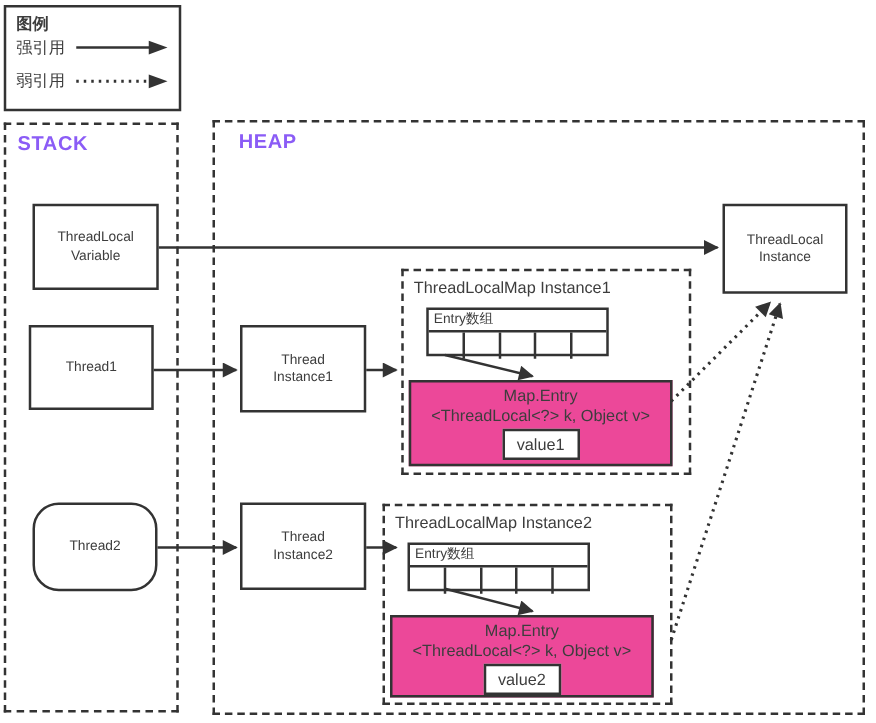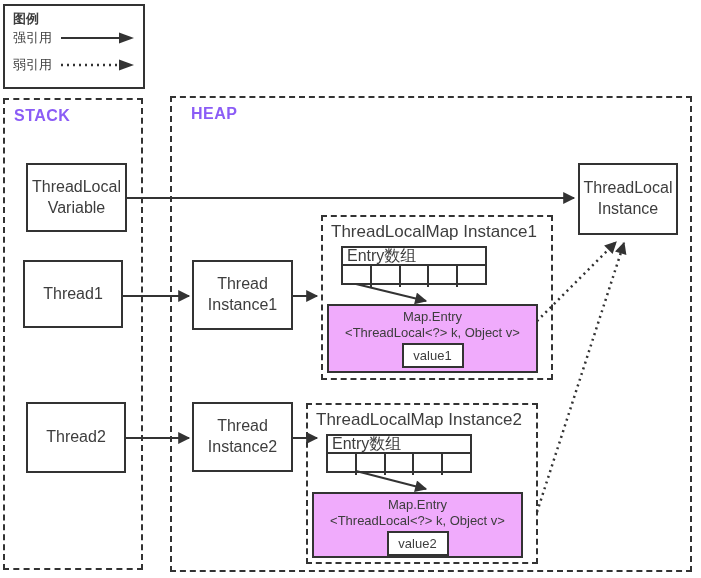--- a/index.html
+++ b/index.html
@@ -4,46 +4,46 @@
 <style>
   html,body{margin:0;padding:0;background:#fff;}
   #canvas{
     position:relative;width:697px;height:578px;background:#fff;overflow:hidden;
     font-family:"Liberation Sans","DejaVu Sans",sans-serif;color:#3d3d3d;
   }
   
   .node{
     position:absolute;border:2px solid #333;background:#fff;
     display:flex;flex-direction:column;align-items:center;justify-content:center;
-    font-size:16px;line-height:1.3;text-align:center;box-sizing:border-box;
+    font-size:11px;line-height:1.3;text-align:center;box-sizing:border-box;
   }
   
   .region{
     position:absolute;border:2px dashed #333;box-sizing:border-box;background:transparent;
   }
   .region-title{
     position:absolute;left:9px;top:7px;font-size:16px;font-weight:bold;
     letter-spacing:0.5px;color:#8b5cf6;
   }
   
   #legend{position:absolute;left:3px;top:4px;width:142px;height:85px;border:2px solid #333;box-sizing:border-box;background:#fff;}
   #legend .legend-title{position:absolute;left:8px;top:4px;font-size:13px;font-weight:600;}
   .legend-row{position:absolute;left:8px;height:16px;display:flex;align-items:center;gap:8px;font-size:13px;}
   
   .tlm{position:absolute;border:2px dashed #333;box-sizing:border-box;}
-  .tlm-title{position:absolute;left:8px;top:5px;font-size:17px;color:#3d3d3d;white-space:nowrap;}
+  .tlm-title{position:absolute;left:8px;top:5px;font-size:13px;color:#3d3d3d;white-space:nowrap;}
   
   .entry-table{position:absolute;border:2px solid #333;box-sizing:border-box;background:#fff;}
-  .entry-table .hdr{height:16px;border-bottom:2px solid #333;font-size:16px;padding-left:4px;line-height:15px;white-space:nowrap;overflow:visible;}
+  .entry-table .hdr{height:16px;border-bottom:2px solid #333;font-size:11px;padding-left:4px;line-height:15px;white-space:nowrap;overflow:visible;}
   .entry-cells{display:flex;height:21px;}
   .entry-cells .cell{flex:1;border-right:2px solid #333;box-sizing:border-box;}
   .entry-cells .cell:last-child{border-right:none;}
   
   .map-entry{
-    position:absolute;border:2px solid #333;background:#f0abfc;box-sizing:border-box;
+    position:absolute;border:2px solid #333;background:#ec4899;box-sizing:border-box;
     display:flex;flex-direction:column;align-items:center;font-size:13px;line-height:1.2;
   }
   .map-entry .me-line1{margin-top:3px;}
   .map-entry .me-line2{white-space:nowrap;}
   .value-box{
     margin-top:3px;border:2px solid #333;box-sizing:border-box;width:62px;height:25px;
     display:flex;align-items:center;justify-content:center;font-size:13px;background:#fff;
   }
   svg.overlay{position:absolute;left:0;top:0;pointer-events:none;}
 </style>
@@ -74,21 +74,21 @@
     <div class="region-title">STACK</div>
   </div>
 
   <div class="node" style="left:26px;top:163px;width:101px;height:69px;">
     <span>ThreadLocal</span>
     <span>Variable</span>
   </div>
   <div class="node" style="left:23px;top:260px;width:100px;height:68px;justify-content:center;">
     <span>Thread1</span>
   </div>
-  <div class="node" style="left:26px;top:402px;width:100px;height:71px;">
+  <div class="node" style="left:26px;top:402px;width:100px;height:71px;border-radius:21px;">
     <span>Thread2</span>
   </div>
 
   <div class="region" style="left:170px;top:96px;width:522px;height:476px;text-align:center;">
     <div class="region-title" style="left:19px;">HEAP</div>
   </div>
 
   <div class="node" style="left:578px;top:163px;width:100px;height:72px;">
     <span>ThreadLocal</span>
     <span>Instance</span>

